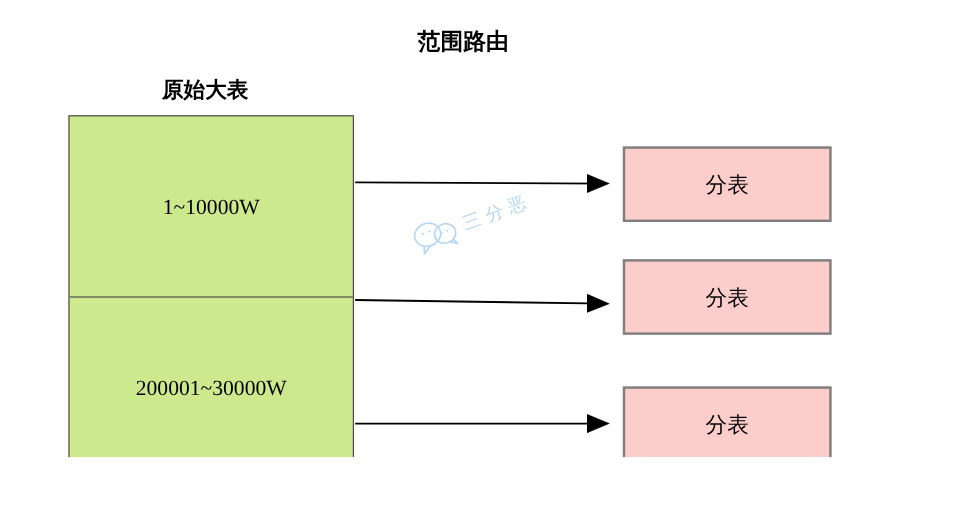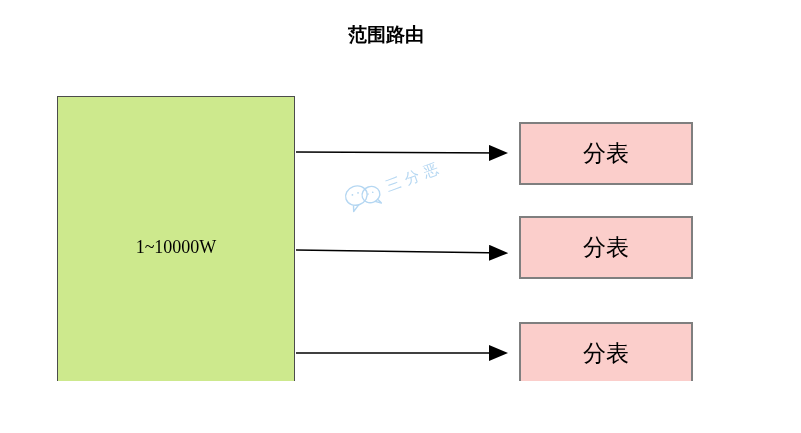--- a/index.html
+++ b/index.html
@@ -48,21 +48,21 @@
   .shard-box{
     position:absolute;
     left:519px;
     width:174px;height:63px;
     background:#fbcecb;
     border:2px solid #7f7f7f;
     box-sizing:border-box;
     display:flex;
     align-items:center;
     justify-content:center;
-    font-size:23px;
+    font-size:18px;
     color:#000000;
   }
   .shard-1{top:122px;}
   .shard-2{top:216px;}
   .shard-3{top:322px;}
   .arrows-layer{
     position:absolute;
     left:0;top:0;width:801px;height:433px;
     pointer-events:none;
   }
@@ -84,23 +84,25 @@
     white-space:nowrap;
   }
 </style>
 </head>
 <body>
 
 <div class="canvas">
 
   <div class="diagram-title">范围路由</div>
 
+  <div class="source-label">原始大表</div>
 
   <div class="source-table">
     <div class="source-row">1~10000W</div>
+    <div class="source-row">200001~30000W</div>
   </div>
 
   <div class="shard-box shard-1">分表</div>
   <div class="shard-box shard-2">分表</div>
   <div class="shard-box shard-3">分表</div>
 
   <svg class="arrows-layer" viewBox="0 0 801 433" xmlns="http://www.w3.org/2000/svg">
     <defs>
       <marker id="arrowhead" markerWidth="12" markerHeight="10" refX="10" refY="5" orient="auto">
         <path d="M0,0 L12,5 L0,10 z" fill="#000000"></path>

